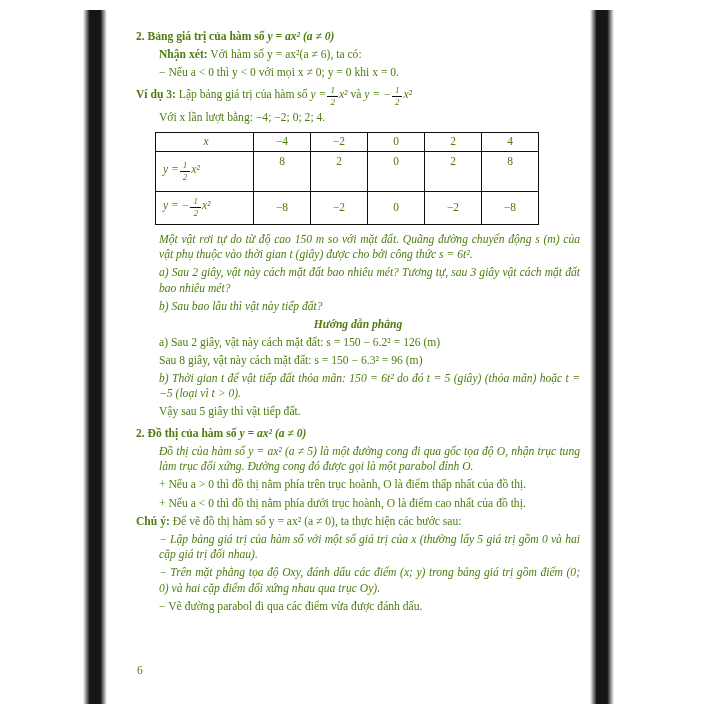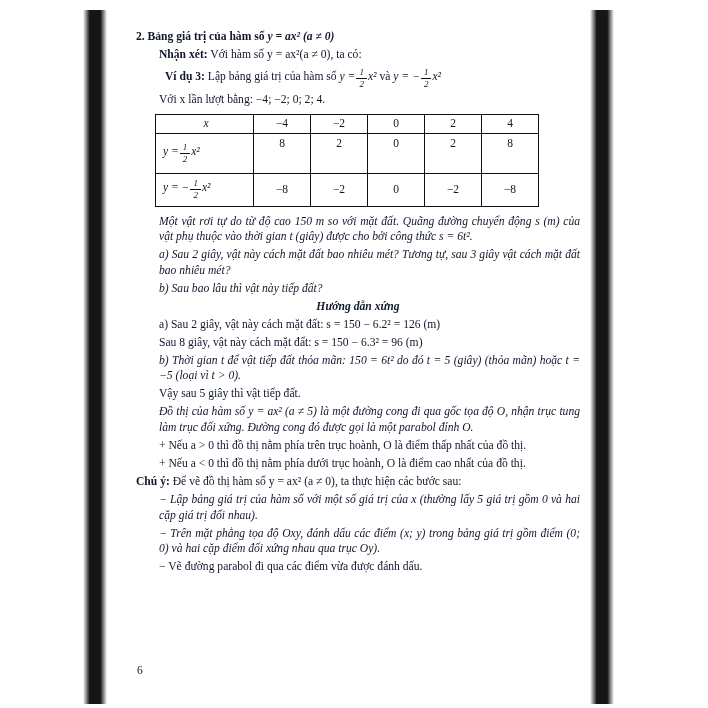--- a/index.html
+++ b/index.html
@@ -4,21 +4,21 @@
 <style>
   * { box-sizing: border-box; }
   html, body { margin: 0; padding: 0; background: #ffffff; }
   .screen {
     position: relative;
     width: 708px;
     height: 708px;
     background: #ffffff;
     overflow: hidden;
     font-family: "Liberation Serif", serif;
-    color: #0f172a;
+    color: #4d7c0f;
   }
   
   .spine {
     position: absolute;
     top: 10px;
     height: 694px;
     width: 24px;
     background: linear-gradient(to right, rgba(20,20,20,0) 0%, #151515 28%, #151515 72%, rgba(20,20,20,0) 100%);
   }
   .spine-left { left: 83px; }
@@ -32,21 +32,21 @@
     font-size: 11.6px;
     line-height: 1.34;
   }
   .line { margin: 2.5px 0; }
   .b { font-weight: bold; }
   .bi { font-weight: bold; font-style: italic; }
   .math { font-style: italic; }
   .ind { padding-left: 23px; }
   .para { padding-left: 23px; text-align: justify; font-style: italic; }
   .center { text-align: center; }
-  .gap-top { margin-top: 6px; margin-left: 29px; }
+  .gap-top { margin-top: 6px; }
 
   
   .frac {
     display: inline-block;
     vertical-align: -7px;
     text-align: center;
     line-height: 1;
     margin: 0 1px;
   }
   .frac .fn {
@@ -101,23 +101,24 @@
 
   <div class="content">
 
     <div class="line">
       <span class="b">2. Bảng giá trị của hàm số</span>
       <span class="math b">y = ax² (a ≠ 0)</span>
     </div>
 
     <div class="line ind">
       <span class="b">Nhận xét:</span>
-      <span>Với hàm số y = ax²(a ≠ 0), ta có:</span>
+      <span>Với hàm số y = ax²(a ≠ 6), ta có:</span>
     </div>
 
+    <div class="line ind">− Nếu a &lt; 0 thì y &lt; 0 với mọi x ≠ 0; y = 0 khi x = 0.</div>
 
     <div class="line gap-top">
       <span class="b">Ví dụ 3:</span>
       <span>Lập bảng giá trị của hàm số</span>
       <span class="math"><span>y =</span><span class="frac"><span class="fn">1</span><span class="fd">2</span></span><span>x²</span></span>
       <span>và</span>
       <span class="math"><span>y = −</span><span class="frac"><span class="fn">1</span><span class="fd">2</span></span><span>x²</span></span>
     </div>
 
     <div class="line ind">Với x lần lượt bằng: −4; −2; 0; 2; 4.</div>
@@ -148,27 +149,31 @@
         <td>−2</td>
         <td>−8</td>
       </tr>
     </tbody>
       </table>
 
     <div class="line para">Một vật rơi tự do từ độ cao 150 m so với mặt đất. Quãng đường chuyển động s (m) của vật phụ thuộc vào thời gian t (giây) được cho bởi công thức s = 6t².</div>
     <div class="line para">a) Sau 2 giây, vật này cách mặt đất bao nhiêu mét? Tương tự, sau 3 giây vật cách mặt đất bao nhiêu mét?</div>
     <div class="line para">b) Sau bao lâu thì vật này tiếp đất?</div>
 
-    <div class="line center bi">Hướng dẫn xứng</div>
+    <div class="line center bi">Hướng dẫn phẳng</div>
 
     <div class="line ind">a) Sau 2 giây, vật này cách mặt đất: s = 150 − 6.2² = 126  (m)</div>
     <div class="line ind">Sau 8 giây, vật này cách mặt đất: s = 150 − 6.3² = 96  (m)</div>
     <div class="line para">b) Thời gian t để vật tiếp đất thỏa mãn: 150 = 6t²  do đó t = 5 (giây) (thỏa mãn) hoặc t = −5 (loại vì t &gt; 0).</div>
     <div class="line ind">Vậy sau 5 giây thì vật tiếp đất.</div>
 
+    <div class="line gap-top">
+      <span class="b">2. Đồ thị của hàm số</span>
+      <span class="math b">y = ax² (a ≠ 0)</span>
+    </div>
 
     <div class="line para">Đồ thị của hàm số y = ax² (a ≠ 5) là một đường cong đi qua gốc tọa độ O, nhận trục tung làm trục đối xứng. Đường cong đó được gọi là một parabol đỉnh O.</div>
     <div class="line ind">+ Nếu a &gt; 0 thì đồ thị nằm phía trên trục hoành, O là điểm thấp nhất của đồ thị.</div>
     <div class="line ind">+ Nếu a &lt; 0 thì đồ thị nằm phía dưới trục hoành, O là điểm cao nhất của đồ thị.</div>
 
     <div class="line">
       <span class="b">Chú ý:</span>
       <span>Để vẽ đồ thị hàm số y = ax² (a ≠ 0), ta thực hiện các bước sau:</span>
     </div>
 

